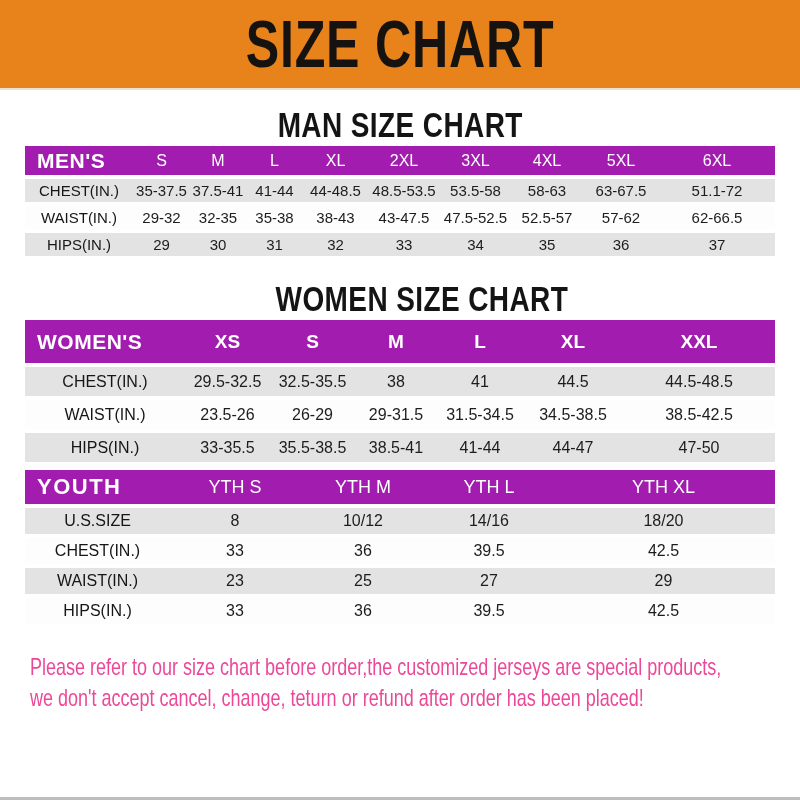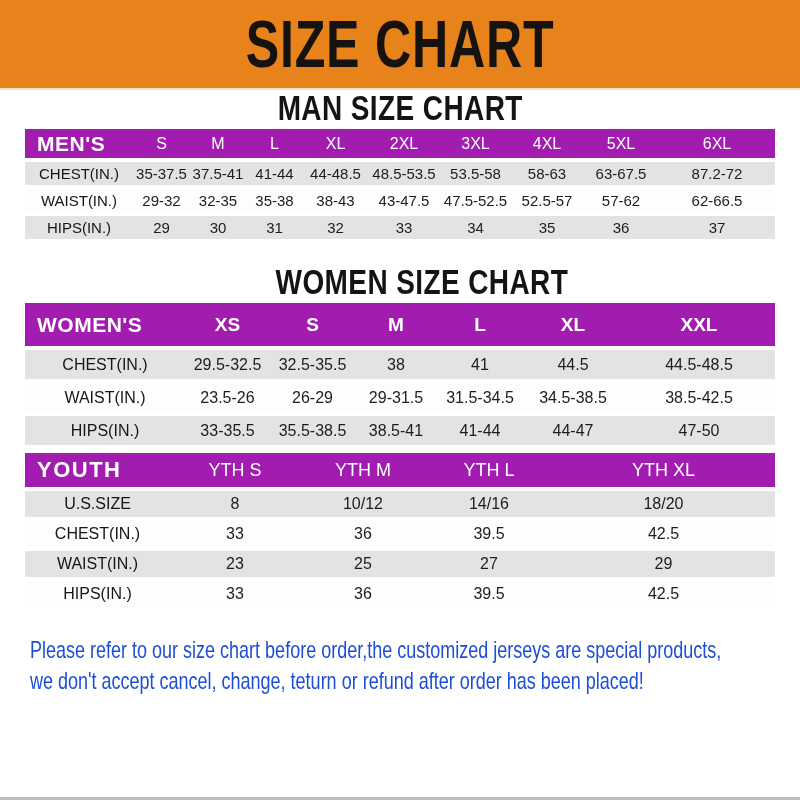--- a/index.html
+++ b/index.html
@@ -19,21 +19,21 @@
     display:inline-block; font-size:66px; font-weight:800; color:#151210;
     transform:scaleX(0.76); letter-spacing:1px; line-height:1; white-space:nowrap;
   }
 
   
   .section-title { text-align:center; }
   .section-title > span {
     display:inline-block; font-size:35px; font-weight:800; color:#141414;
     transform:scaleX(0.80); letter-spacing:0.5px; line-height:1; white-space:nowrap;
   }
-  .t-man   { }
+  .t-man   { margin-top:17px; }
   .t-women { margin-top:21px;padding-left:44px; }
   .t-youth { margin-top:29px; }
 
   
   table.size-table {
     width:750px; margin:0 auto; border-collapse:separate; border-spacing:0 4px;
     table-layout:fixed;
   }
   .m-men   { margin-top:14px; }
   .m-women { margin-top:12px; }
@@ -57,21 +57,21 @@
     text-align:center; vertical-align:middle; color:#1d1d1d; white-space:nowrap;
   }
   .size-table tbody tr:nth-child(odd)  td { background:#E3E3E3; }
   .size-table tbody tr:nth-child(even) td { background:#fdfdfd; }
   .size-table td.row-label { color:#161616; }
   .m-men   td { height:23px; font-size:15px; }
   .m-women td { height:29px; font-size:16px; }
   .m-youth td { height:26px; font-size:16px; }
 
   
-  .footer { margin:23px 0 0 30px; color:#1d4ed8; }
+  .footer { margin:23px 0 0 30px; color:#ec4899; }
   .footer .line {
     display:block; white-space:nowrap; font-size:24px; line-height:31px;
     transform:scaleX(0.75); transform-origin:0 50%;
   }
 
   .bottom-strip {
     position:absolute; left:0; right:0; bottom:0; height:3px; background:#bdbdbd;
   }
 </style>
 </head>
@@ -118,21 +118,21 @@
       <tr>
         <td class="row-label">CHEST(IN.)</td>
         <td>35-37.5</td>
         <td>37.5-41</td>
         <td>41-44</td>
         <td>44-48.5</td>
         <td>48.5-53.5</td>
         <td>53.5-58</td>
         <td>58-63</td>
         <td>63-67.5</td>
-        <td>87.2-72</td>
+        <td>51.1-72</td>
       </tr>
       <tr>
         <td class="row-label">WAIST(IN.)</td>
         <td>29-32</td>
         <td>32-35</td>
         <td>35-38</td>
         <td>38-43</td>
         <td>43-47.5</td>
         <td>47.5-52.5</td>
         <td>52.5-57</td>

